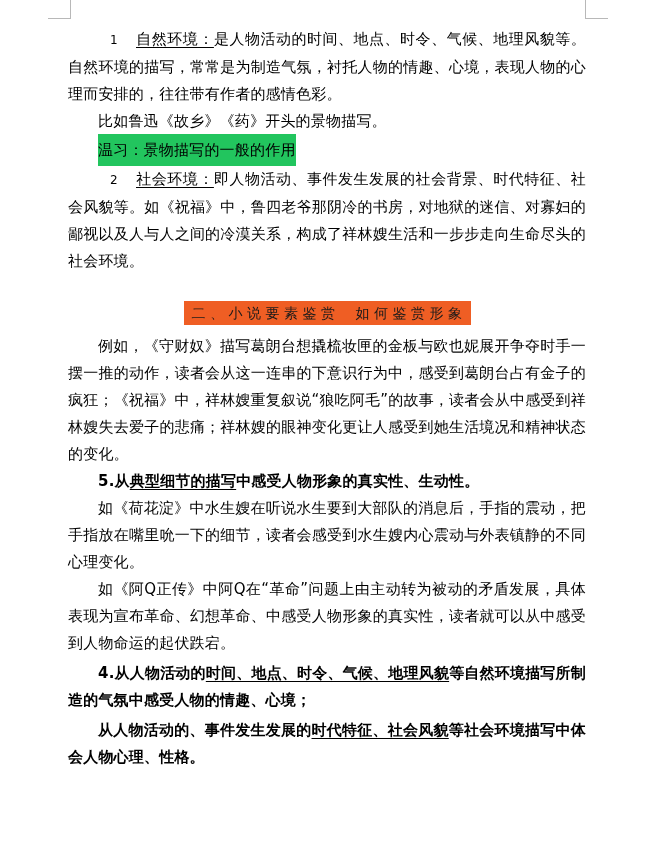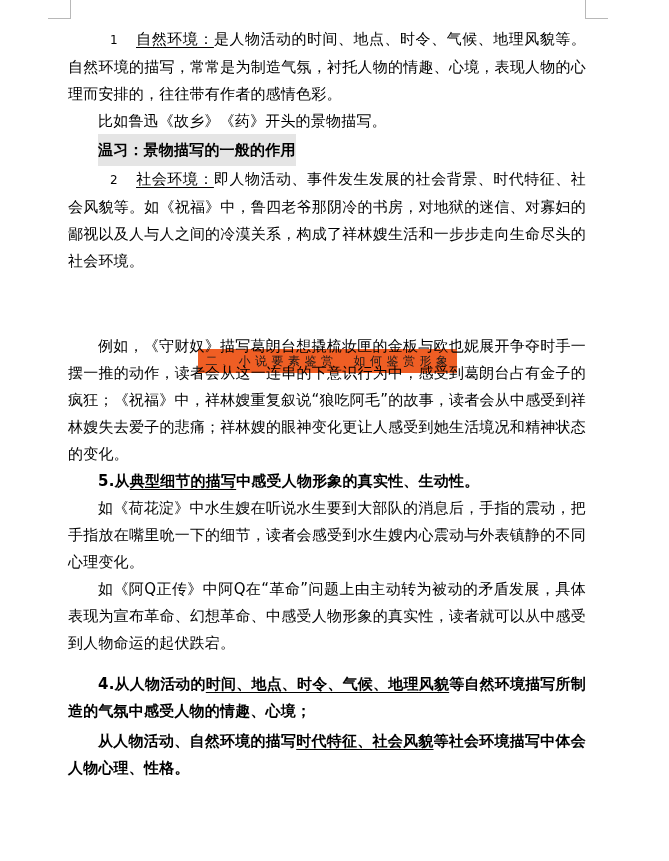--- a/index.html
+++ b/index.html
@@ -14,27 +14,27 @@
 
   .page { position: absolute; left: 68px; top: 20px; width: 518px; }
   .p {
     font-size: 15px; line-height: 27px; margin: 0; letter-spacing: 0.2px;
     text-align: justify; white-space: normal;
   }
   .indent { text-indent: 30px; }
   .indent2 { text-indent: 42px; }
   .u { text-decoration: underline; text-underline-offset: 3px; }
   .b { font-weight: bold; }
-  .hl { background: #e5e5e5; padding: 7px 0; font-weight: bold; }
+  .hl { background: #22c55e; padding: 7px 0; }
   .num { font-size: 12px; display: inline-block; width: 26px; text-indent: 0; }
 
   .heading-wrap { text-align: center; margin-top: 26px; margin-bottom: 2px; height: 30px; }
   .heading {
     display: inline-block; background: #ef5e24; color: #1a1a1a;
-    font-size: 12px; letter-spacing: 4.5px; padding: 2px 4px 2px 8px; line-height: 20px; margin-top: 48px;
+    font-size: 14px; letter-spacing: 4.5px; padding: 2px 4px 2px 8px; line-height: 20px;
   }
   .sp { display: inline-block; width: 16px; }
 </style>
 </head>
 <body>
 
 <div class="corner tl"></div>
 <div class="corner tr"></div>
 
 <div class="page">
@@ -52,17 +52,17 @@
     <span class="heading"><span>二、小说要素鉴赏</span><span class="sp"></span><span>如何鉴赏形象</span></span>
   </div>
 
   <p class="p indent">例如，《守财奴》描写葛朗台想撬梳妆匣的金板与欧也妮展开争夺时手一摆一推的动作，读者会从这一连串的下意识行为中，感受到葛朗台占有金子的疯狂；《祝福》中，祥林嫂重复叙说“狼吃阿毛”的故事，读者会从中感受到祥林嫂失去爱子的悲痛；祥林嫂的眼神变化更让人感受到她生活境况和精神状态的变化。</p>
 
   <p class="p indent b"><span>5.从</span><span class="u">典型细节的描写</span><span>中感受人物形象的真实性、生动性。</span></p>
   <p class="p indent">如《荷花淀》中水生嫂在听说水生要到大部队的消息后，手指的震动，把手指放在嘴里吮一下的细节，读者会感受到水生嫂内心震动与外表镇静的不同心理变化。</p>
 
   <p class="p indent">如《阿Q正传》中阿Q在“革命”问题上由主动转为被动的矛盾发展，具体表现为宣布革命、幻想革命、中感受人物形象的真实性，读者就可以从中感受到人物命运的起伏跌宕。</p>
 
-  <p class="p indent b" style="margin-top:14px;"><span>4.从人物活动的</span><span class="u">时间、地点、时令、气候、地理风貌</span><span>等自然环境描写所制造的气氛中感受人物的情趣、心境；</span></p>
+  <p class="p indent b" style="margin-top:3px;"><span>4.从人物活动的</span><span class="u">时间、地点、时令、气候、地理风貌</span><span>等自然环境描写所制造的气氛中感受人物的情趣、心境；</span></p>
 
-  <p class="p indent b" style="margin-top:3px;"><span>从人物活动、自然环境的描写</span><span class="u">时代特征、社会风貌</span><span>等社会环境描写中体会人物心理、性格。</span></p>
+  <p class="p indent b" style="margin-top:3px;"><span>从人物活动的、事件发生发展的</span><span class="u">时代特征、社会风貌</span><span>等社会环境描写中体会人物心理、性格。</span></p>
 
 </div>
 
 </body></html>

